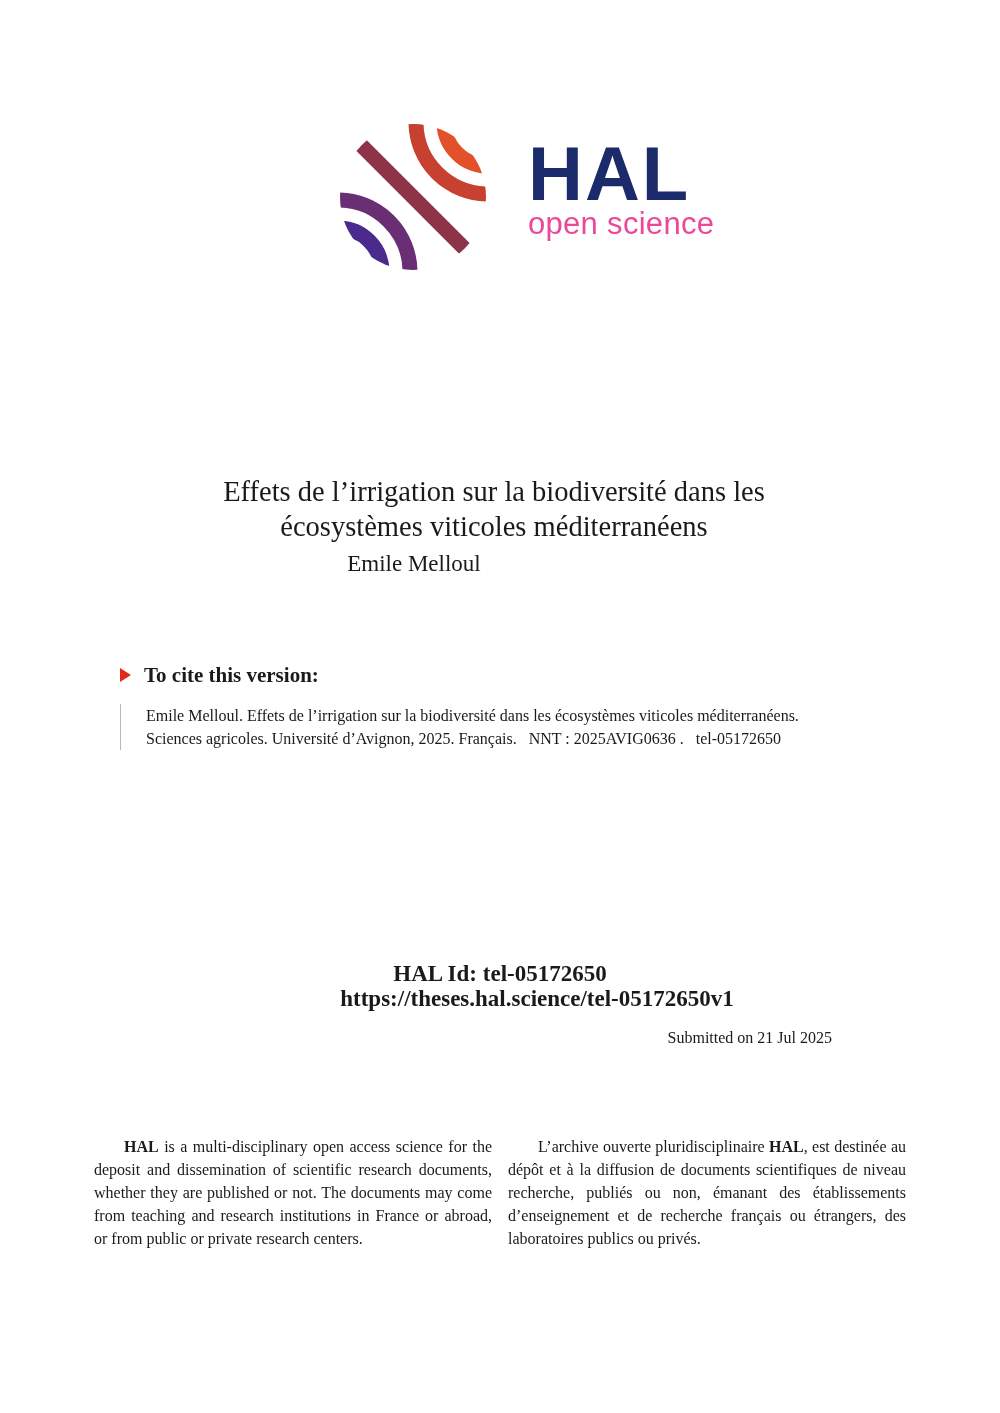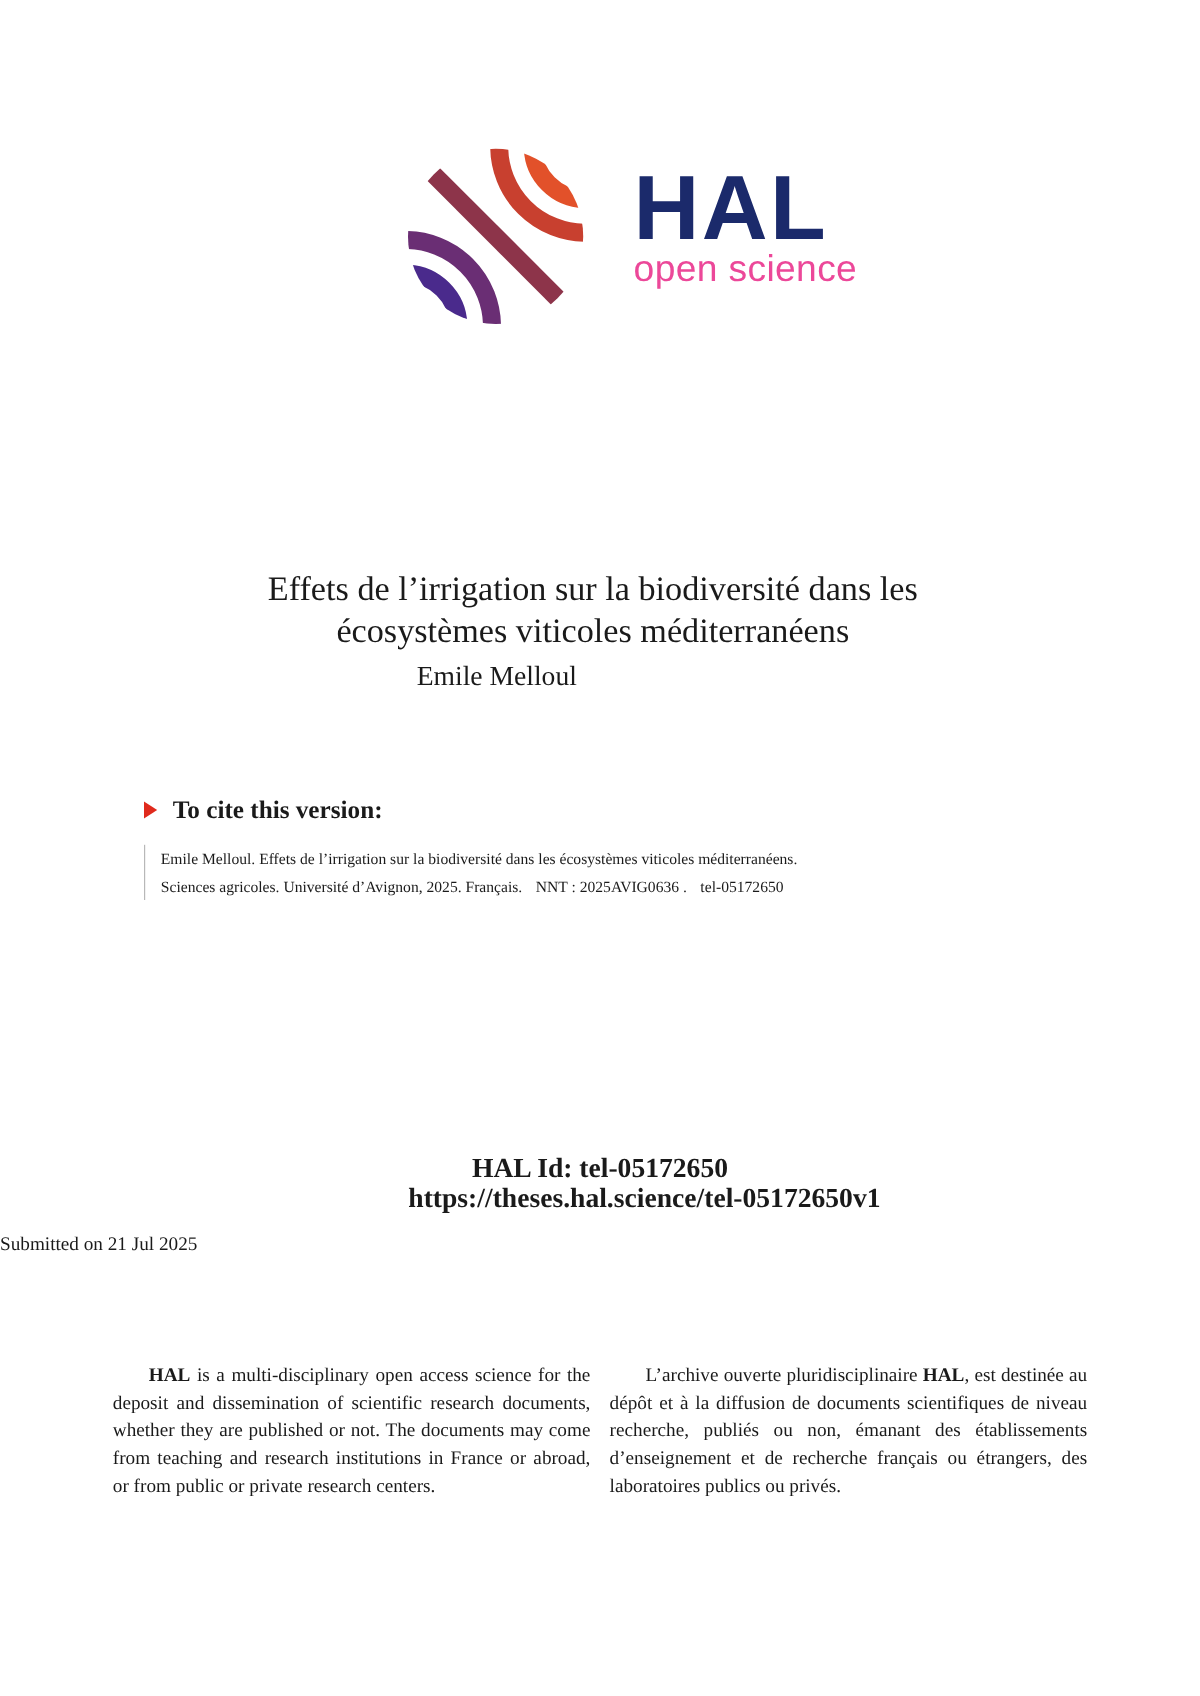--- a/index.html
+++ b/index.html
@@ -14,29 +14,29 @@
 
   .title { position: absolute; left: 0; width: 988px; top: 474px; text-align: center;
            font-family: "Liberation Serif", "DejaVu Serif", serif; font-size: 28.5px; line-height: 35px; }
   .author { position: absolute; left: 0; width: 828px; top: 549px; text-align: center;
             font-family: "Liberation Serif", "DejaVu Serif", serif; font-size: 23px; line-height: 30px; }
 
   .cite-head { position: absolute; left: 120px; top: 660px; display: flex; align-items: center;
                font-family: "Liberation Serif", "DejaVu Serif", serif; font-weight: bold; font-size: 21px; line-height: 30px; }
   .cite-arrow { width: 0; height: 0; border-top: 7px solid transparent; border-bottom: 7px solid transparent;
                 border-left: 11px solid #e02a1c; margin-right: 13px; }
-  .cite-body { position: absolute; left: 120px; top: 704px; border-left: 1.5px solid #b8b8b8; padding-left: 13px;
-               font-family: "Liberation Serif", "DejaVu Serif", serif; font-size: 13px; line-height: 23px; white-space: nowrap; }
+  .cite-body { position: absolute; left: 120px; top: 704px; border-left: 1.5px solid #b8b8b8; padding-left: 25px;
+               font-family: "Liberation Serif", "DejaVu Serif", serif; font-size: 16px; line-height: 23px; white-space: nowrap; }
   .cite-body span.gap { display: inline-block; width: 8px; }
 
   .halid { position: absolute; left: 0; width: 1000px; top: 947px; text-align: center;
            font-family: "Liberation Serif", "DejaVu Serif", serif; font-weight: bold; font-size: 23px; line-height: 30px; margin-top: 12px; }
   .halurl { position: absolute; left: 0; width: 1000px; top: 984px; text-align: center;
             font-family: "Liberation Serif", "DejaVu Serif", serif; font-weight: bold; font-size: 23px; line-height: 30px; padding-left: 37px; }
-  .submitted { position: absolute; left: 0; width: 832px; top: 1027px; text-align: left;
+  .submitted { position: absolute; left: 0; width: 832px; top: 1027px; text-align: right;
                font-family: "Liberation Serif", "DejaVu Serif", serif; font-size: 16px; line-height: 22px; }
 
   .col { position: absolute; top: 1135px; width: 398px; text-align: justify;
          font-family: "Liberation Serif", "DejaVu Serif", serif; font-size: 16px; line-height: 23px; }
   .col-left { left: 94px; }
   .col-right { left: 508px; }
   .col p { margin: 0; text-indent: 30px; }
   .col b { font-weight: bold; }
 </style>
 </head>

